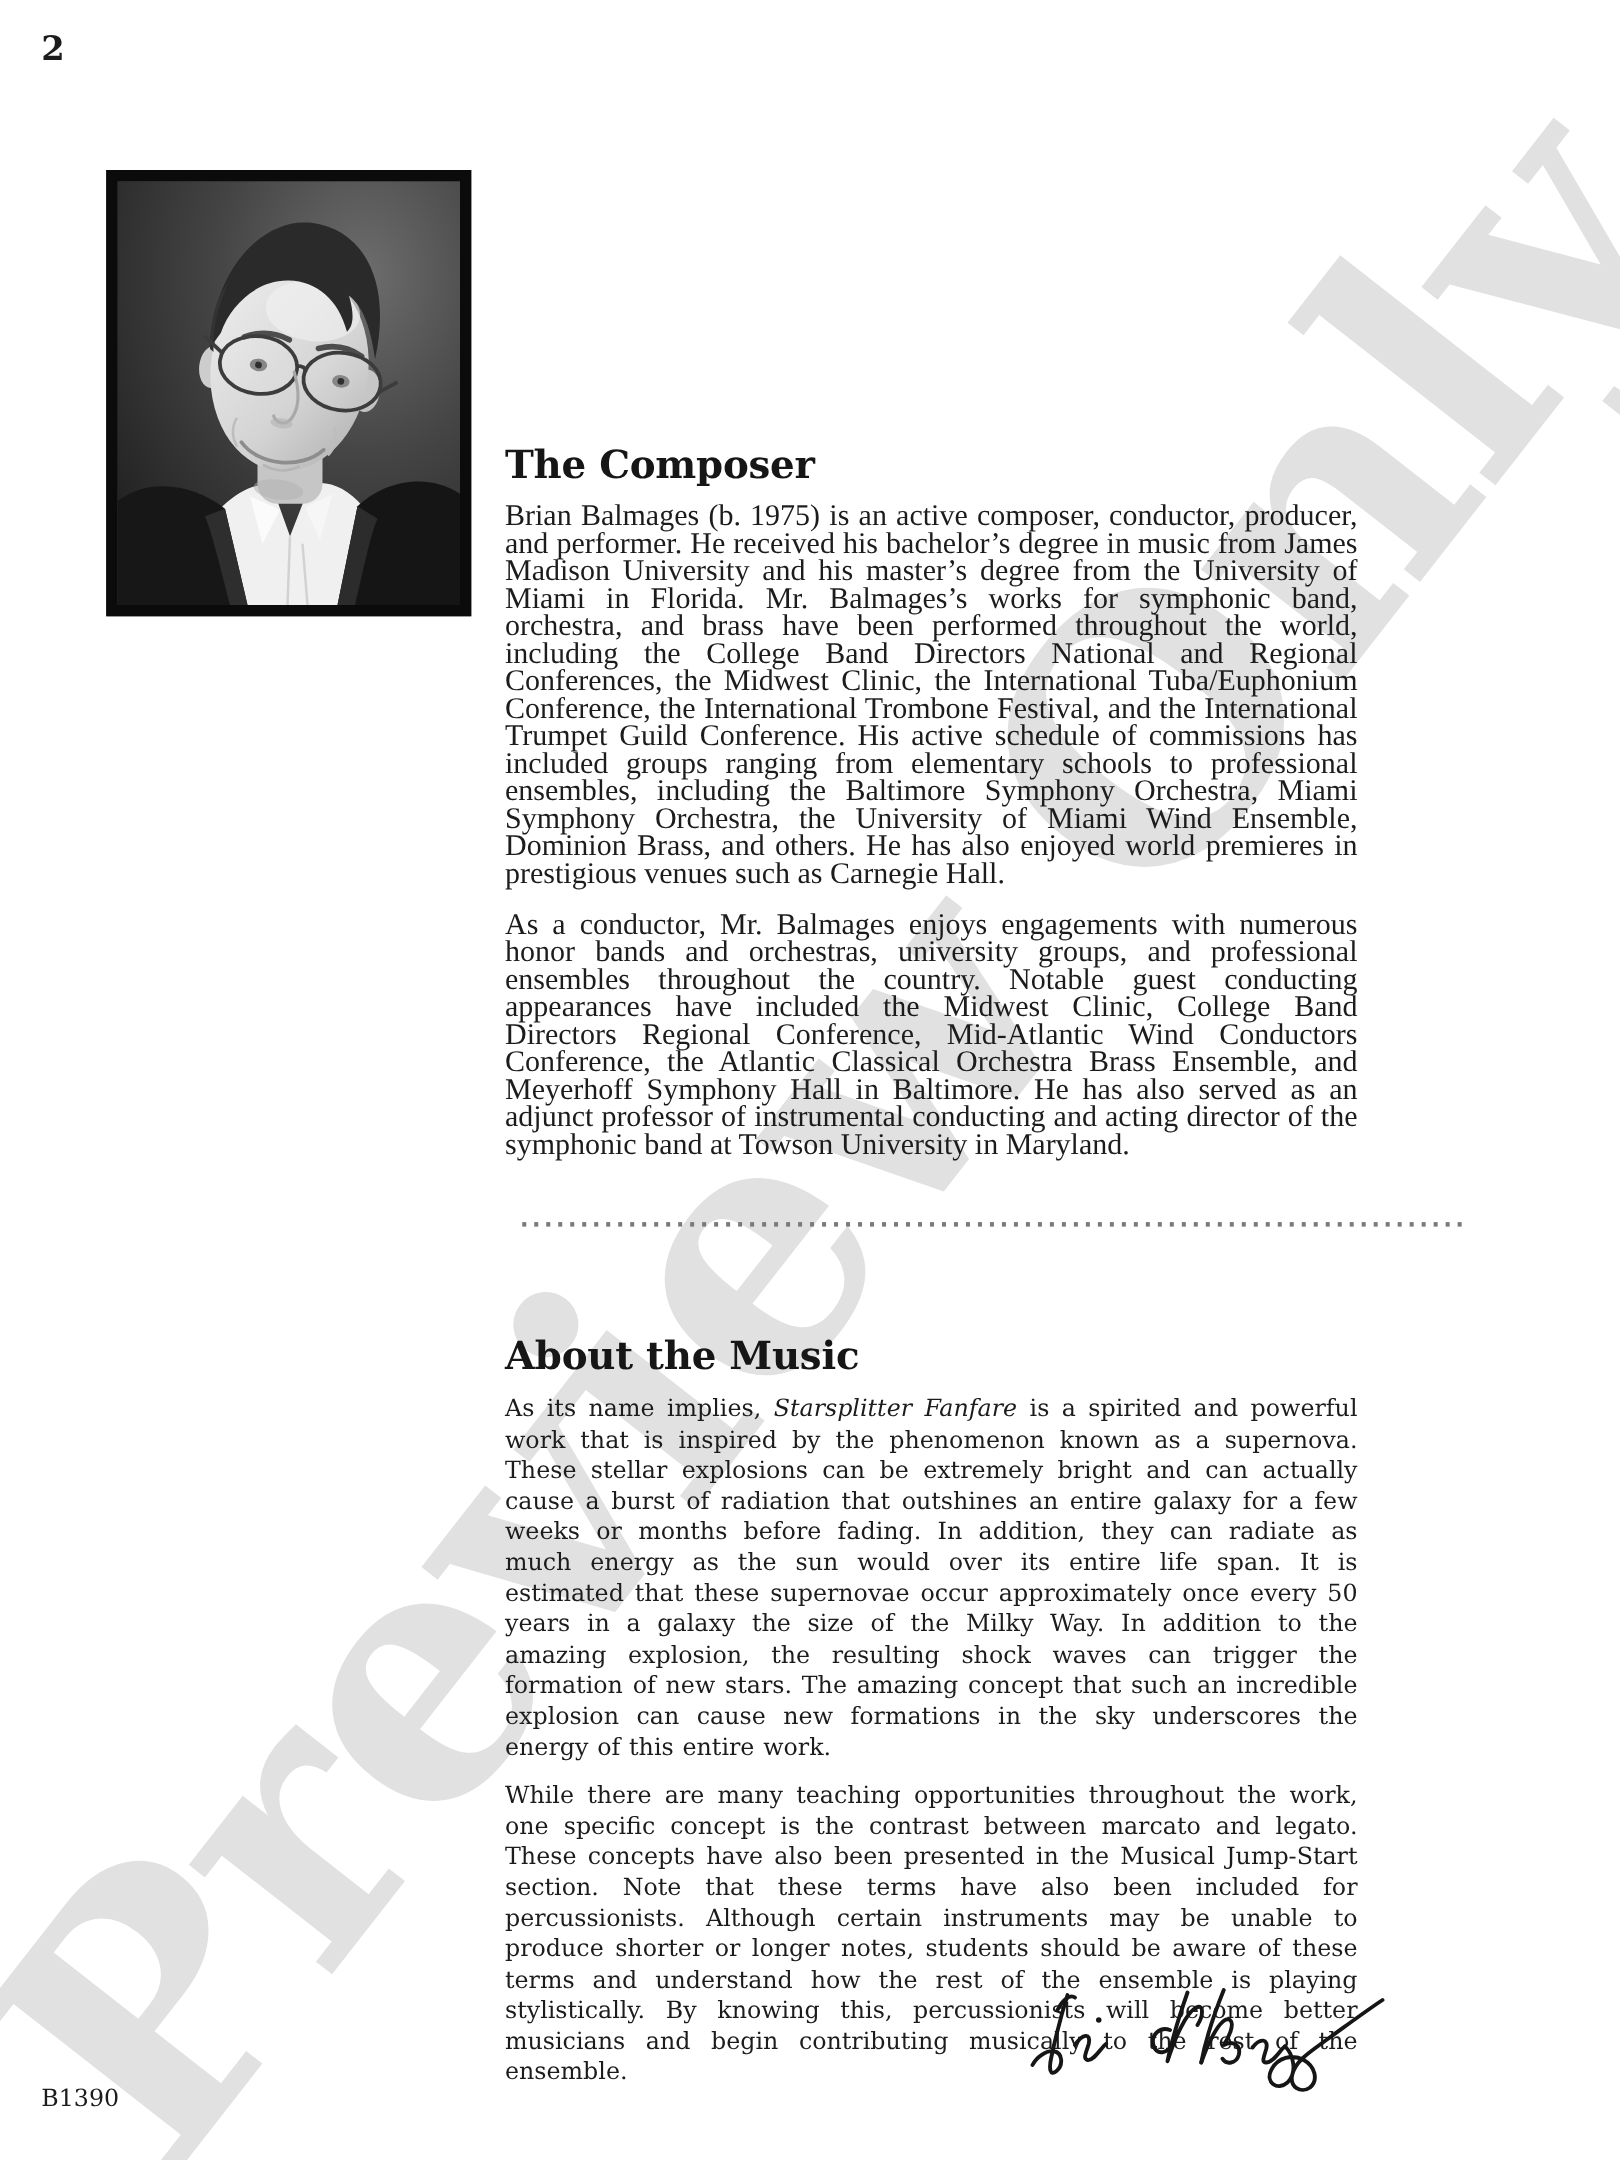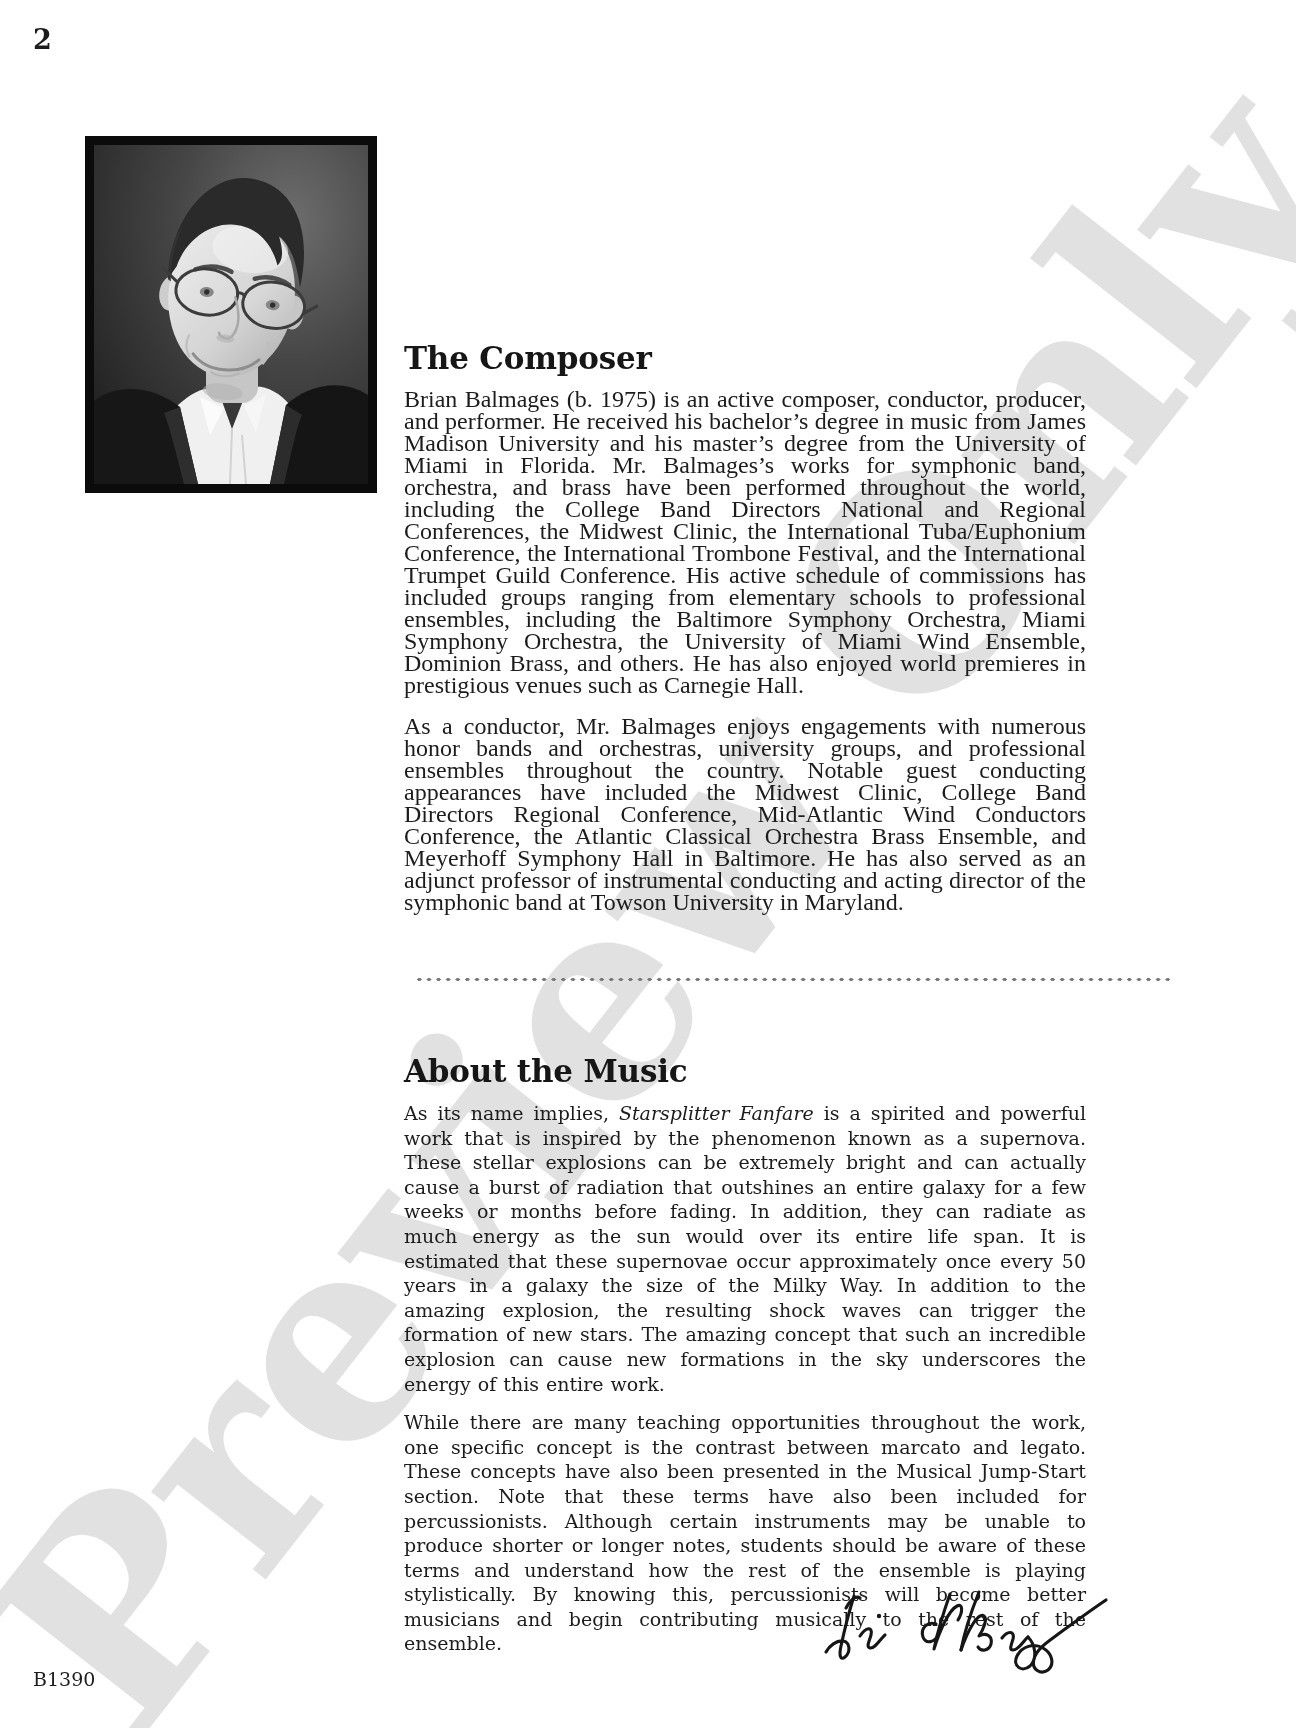--- a/index.html
+++ b/index.html
@@ -42,21 +42,21 @@
   }
   .photo svg{display:block;}
   
   .composer-block{
     position:absolute;left:404px;top:336px;width:682px;z-index:2;
   }
   .about-block{
     position:absolute;left:404px;top:1049px;width:682px;z-index:2;
   }
   h2{
-    margin:4px 0 12px 0;
+    margin:18px 0 12px 0;
     font-size:31px;line-height:36px;
     font-weight:bold;color:#161616;
     letter-spacing:-0.2px;
   }
   .composer-block p{
     margin:0 0 19px 0;
     font-size:24px;line-height:22px;
     text-align:justify;
     font-family:Liberation Serif, serif;
   }

